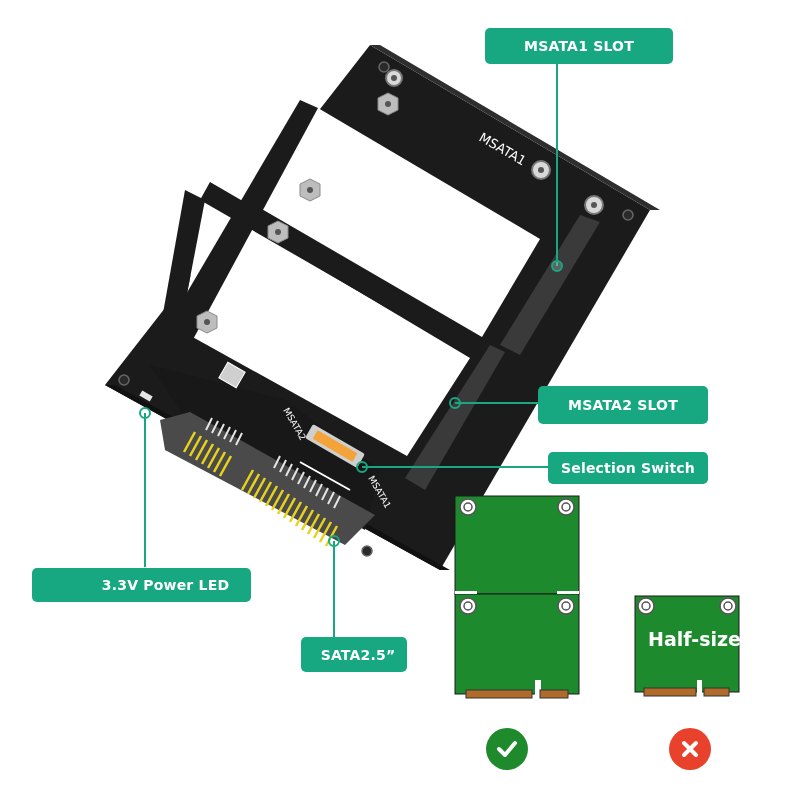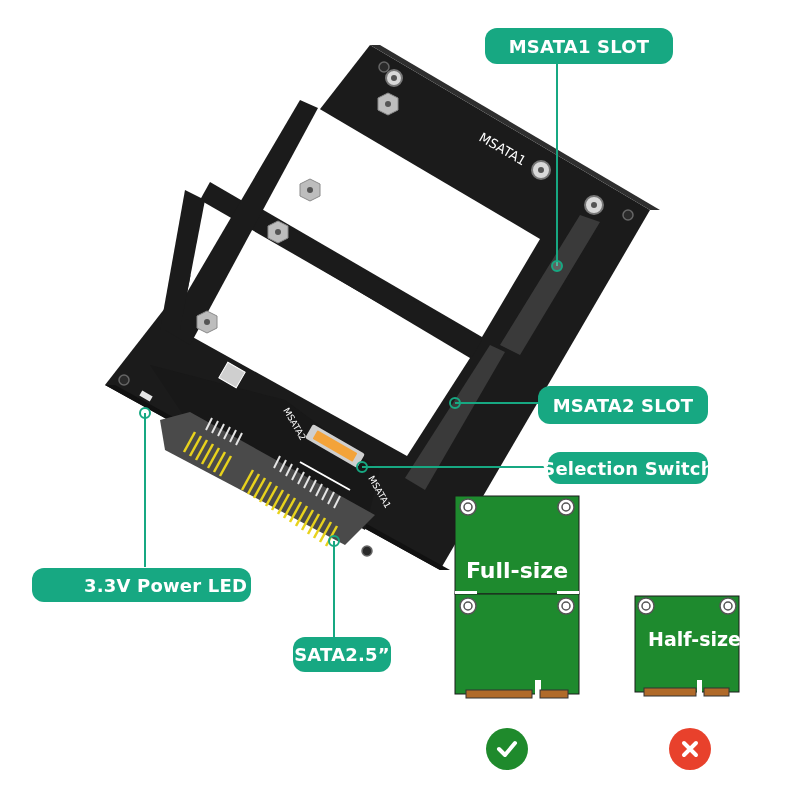--- a/index.html
+++ b/index.html
@@ -1,22 +1,22 @@
 <!DOCTYPE html>
 <html><head>
 <meta charset="utf-8">
 <style>
   html, body { margin: 0; padding: 0; background: #ffffff; }
   body { width: 800px; height: 800px; position: relative; overflow: hidden;
          font-family: "DejaVu Sans", "Liberation Sans", sans-serif; }
   .stage { position: absolute; left: 0; top: 0; width: 800px; height: 800px; }
   .callout {
     position: absolute; background: #17a882; color: #ffffff; font-weight: bold;
-    border-radius: 12px; display: flex; align-items: center; justify-content: center;
-    font-size: 18px; letter-spacing: 0.2px; white-space: nowrap;
+    border-radius: 5px; display: flex; align-items: center; justify-content: center;
+    font-size: 14px; letter-spacing: 0.2px; white-space: nowrap;
   }
   .card-label {
     position: absolute; color: #ffffff; font-weight: bold; white-space: nowrap;
     text-align: center;
   }
   .status-icon {
     position: absolute; width: 42px; height: 42px; border-radius: 50%;
     display: flex; align-items: center; justify-content: center;
   }
   svg text { font-family: "DejaVu Sans", "Liberation Sans", sans-serif; }
@@ -144,21 +144,21 @@
       <circle cx="145" cy="413" r="5"></circle>
       <line x1="334" y1="541" x2="334" y2="638"></line>
       <circle cx="334" cy="541" r="5"></circle>
     </g>
   </svg>
 
   <div class="callout" style="left:485px;top:28px;width:188px;height:36px;">MSATA1 SLOT</div>
   <div class="callout" style="left:538px;top:386px;width:170px;height:38px;">MSATA2 SLOT</div>
   <div class="callout" style="left:548px;top:452px;width:160px;height:32px;text-align:center;">Selection Switch</div>
   <div class="callout" style="left:32px;top:568px;width:171px;height:34px;padding-left:48px;">3.3V Power  LED</div>
-  <div class="callout" style="left:293px;top:637px;width:98px;height:35px;">SATA2.5”</div>
+  <div class="callout" style="left:301px;top:637px;width:98px;height:35px;padding-left:8px;">SATA2.5”</div>
 
   <svg width="800" height="800" style="position:absolute;left:0;top:0">
 
     <g>
       <rect x="455" y="496" width="124" height="98" fill="#1e8a2e" stroke="#1a1a1a" stroke-width="1"></rect>
       <rect x="455" y="594" width="124" height="100" fill="#1e8a2e" stroke="#1a1a1a" stroke-width="1"></rect>
       <rect x="455" y="591" width="22" height="3" fill="#ffffff"></rect>
       <rect x="557" y="591" width="22" height="3" fill="#ffffff"></rect>
       <g fill="#ffffff" stroke="#555" stroke-width="1.5">
         <circle cx="468" cy="507" r="8"></circle>
@@ -186,21 +186,20 @@
       <g fill="none" stroke="#555" stroke-width="1.5">
         <circle cx="646" cy="606" r="4"></circle>
           <circle cx="728" cy="606" r="4"></circle>
       </g>
       <rect x="697" y="680" width="5" height="16" fill="#ffffff"></rect>
       <rect x="644" y="688" width="52" height="8" fill="#b06a2a" stroke="#333" stroke-width="1"></rect>
       <rect x="704" y="688" width="25" height="8" fill="#b06a2a" stroke="#333" stroke-width="1"></rect>
     </g>
   </svg>
 
-  <div class="card-label" style="left:455px;top:558px;width:124px;font-size:22px;">Full-size</div>
   <div class="card-label" style="left:635px;top:628px;width:119px;font-size:19px;">Half-size</div>
 
   <div class="status-icon" style="left:486px;top:728px;background:#1f8a2c;">
     <svg width="26" height="26" viewBox="0 0 26 26">
         <path d="M5 13 L11 19 L21 7" fill="none" stroke="#ffffff" stroke-width="4" stroke-linecap="round" stroke-linejoin="round"></path>
       </svg>
   </div>
   <div class="status-icon" style="left:669px;top:728px;background:#e8412c;">
     <svg width="24" height="24" viewBox="0 0 24 24">
         <path d="M6 6 L18 18 M18 6 L6 18" fill="none" stroke="#ffffff" stroke-width="4" stroke-linecap="round"></path>

